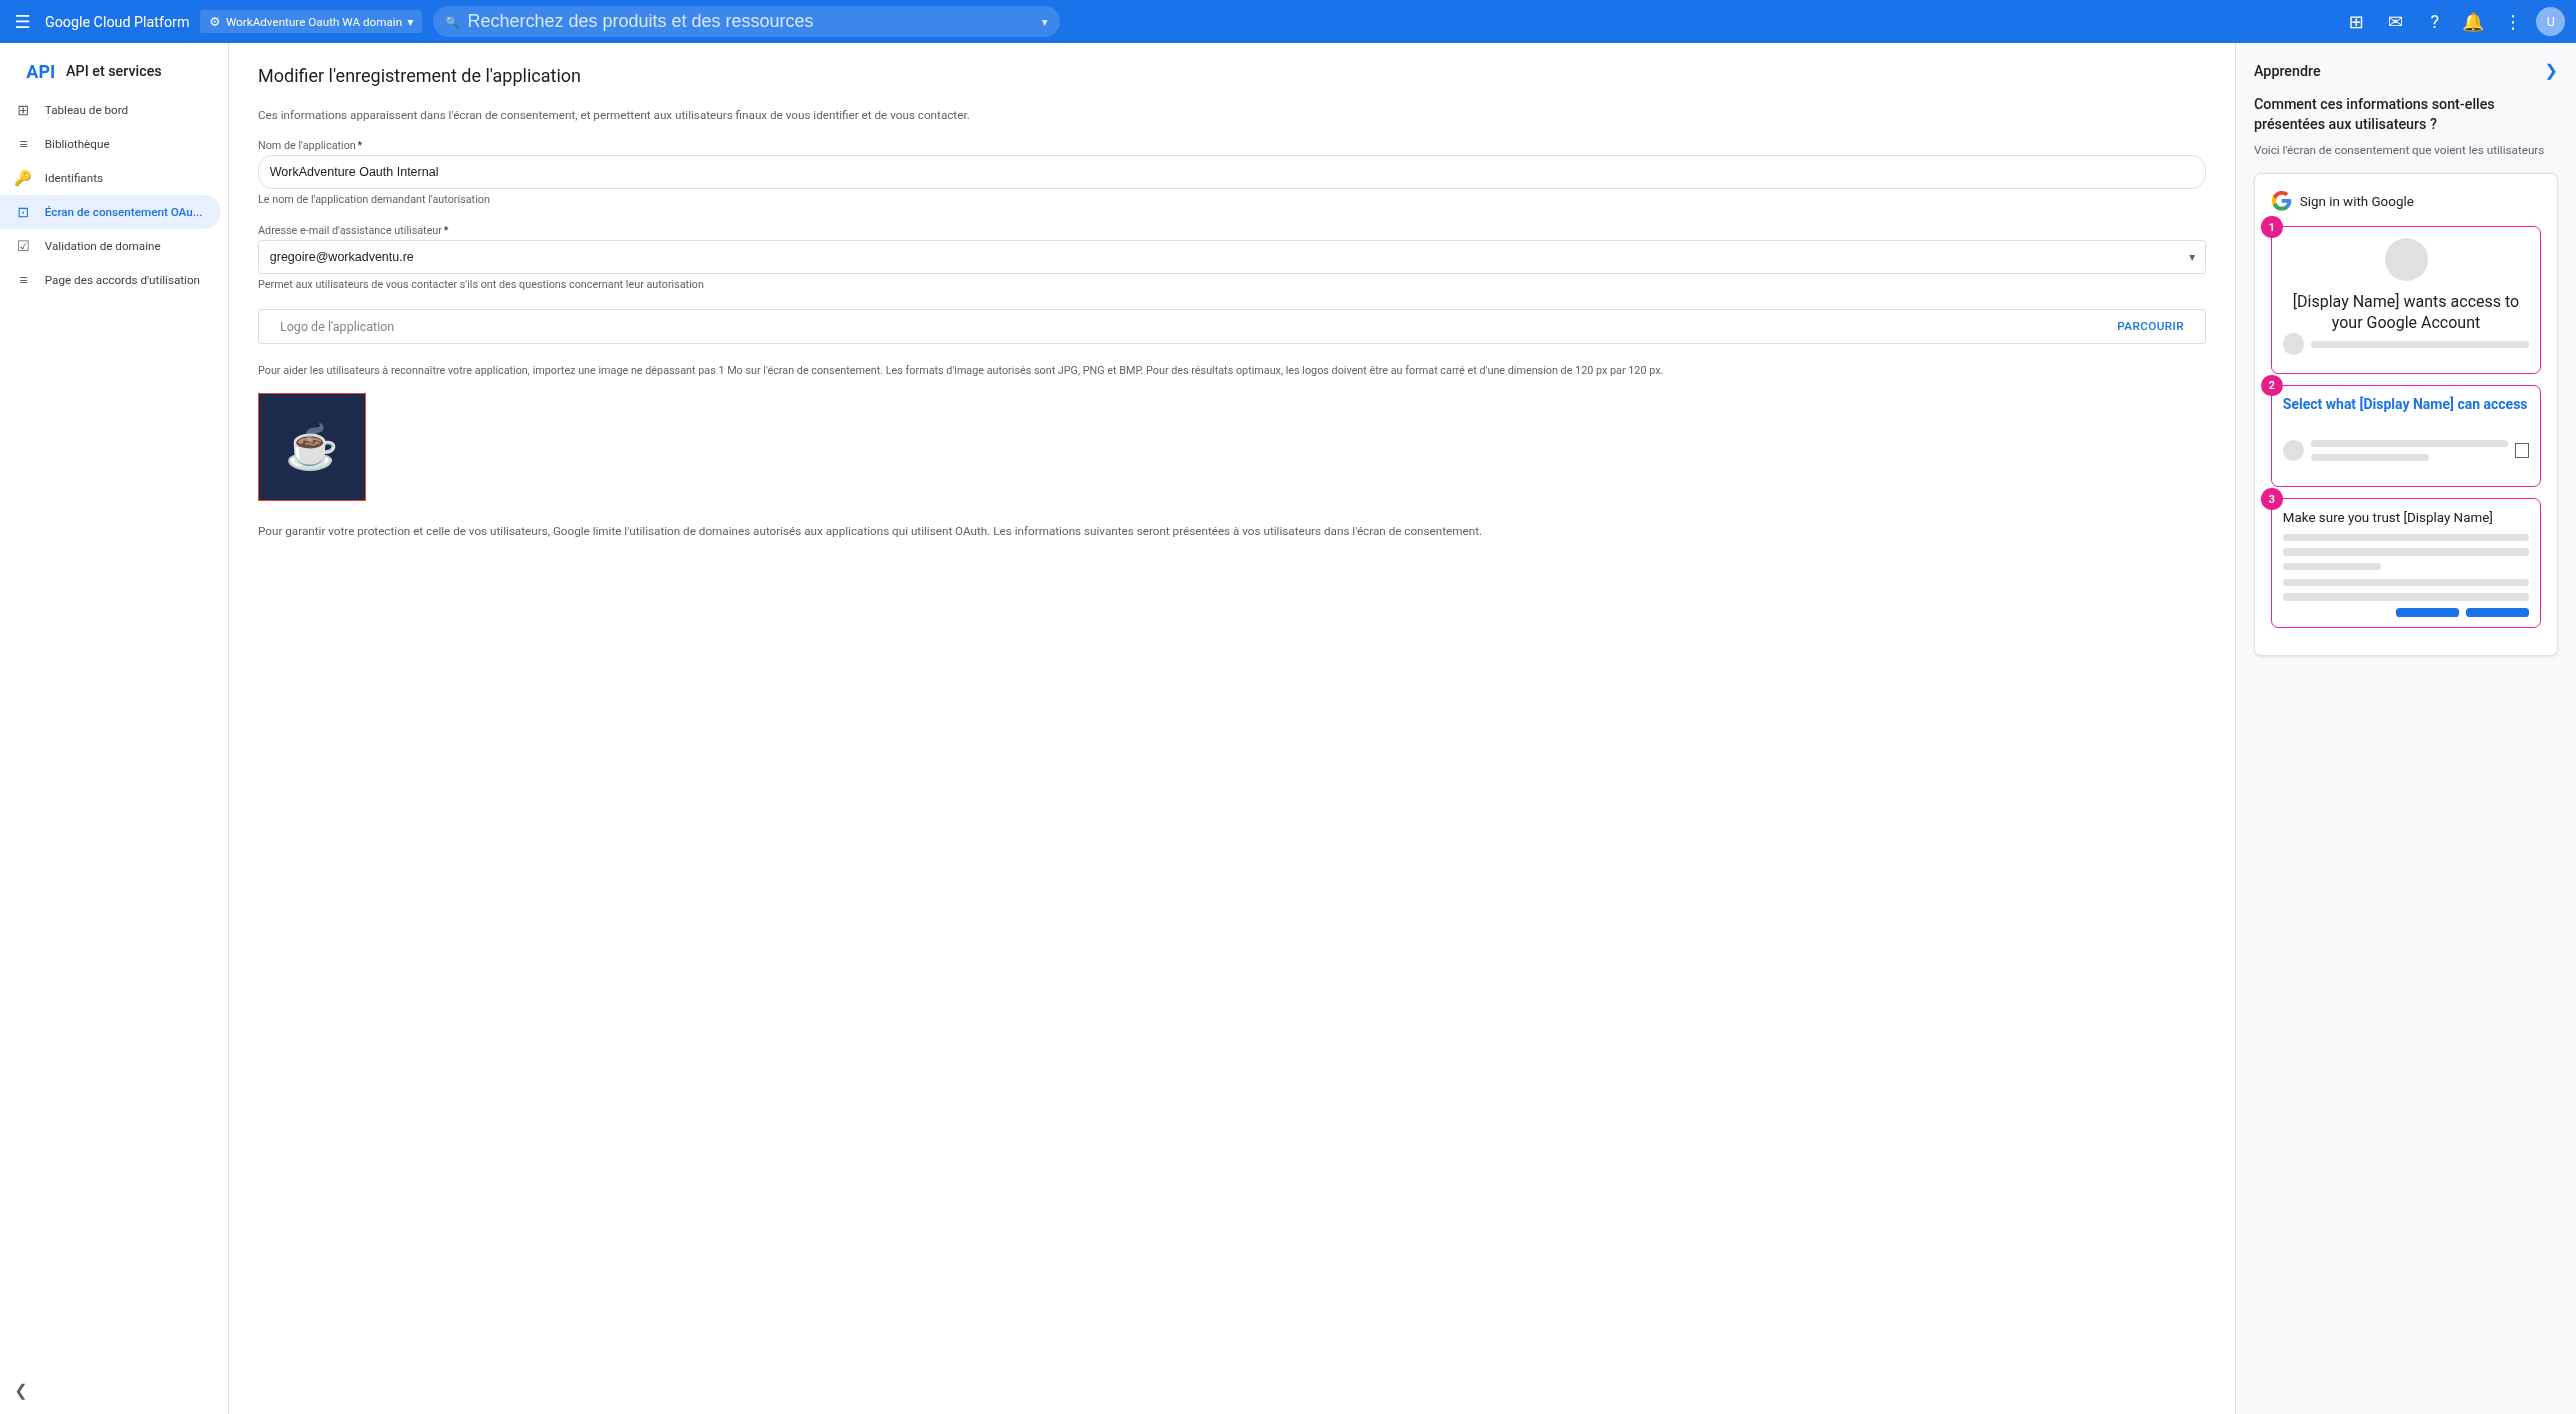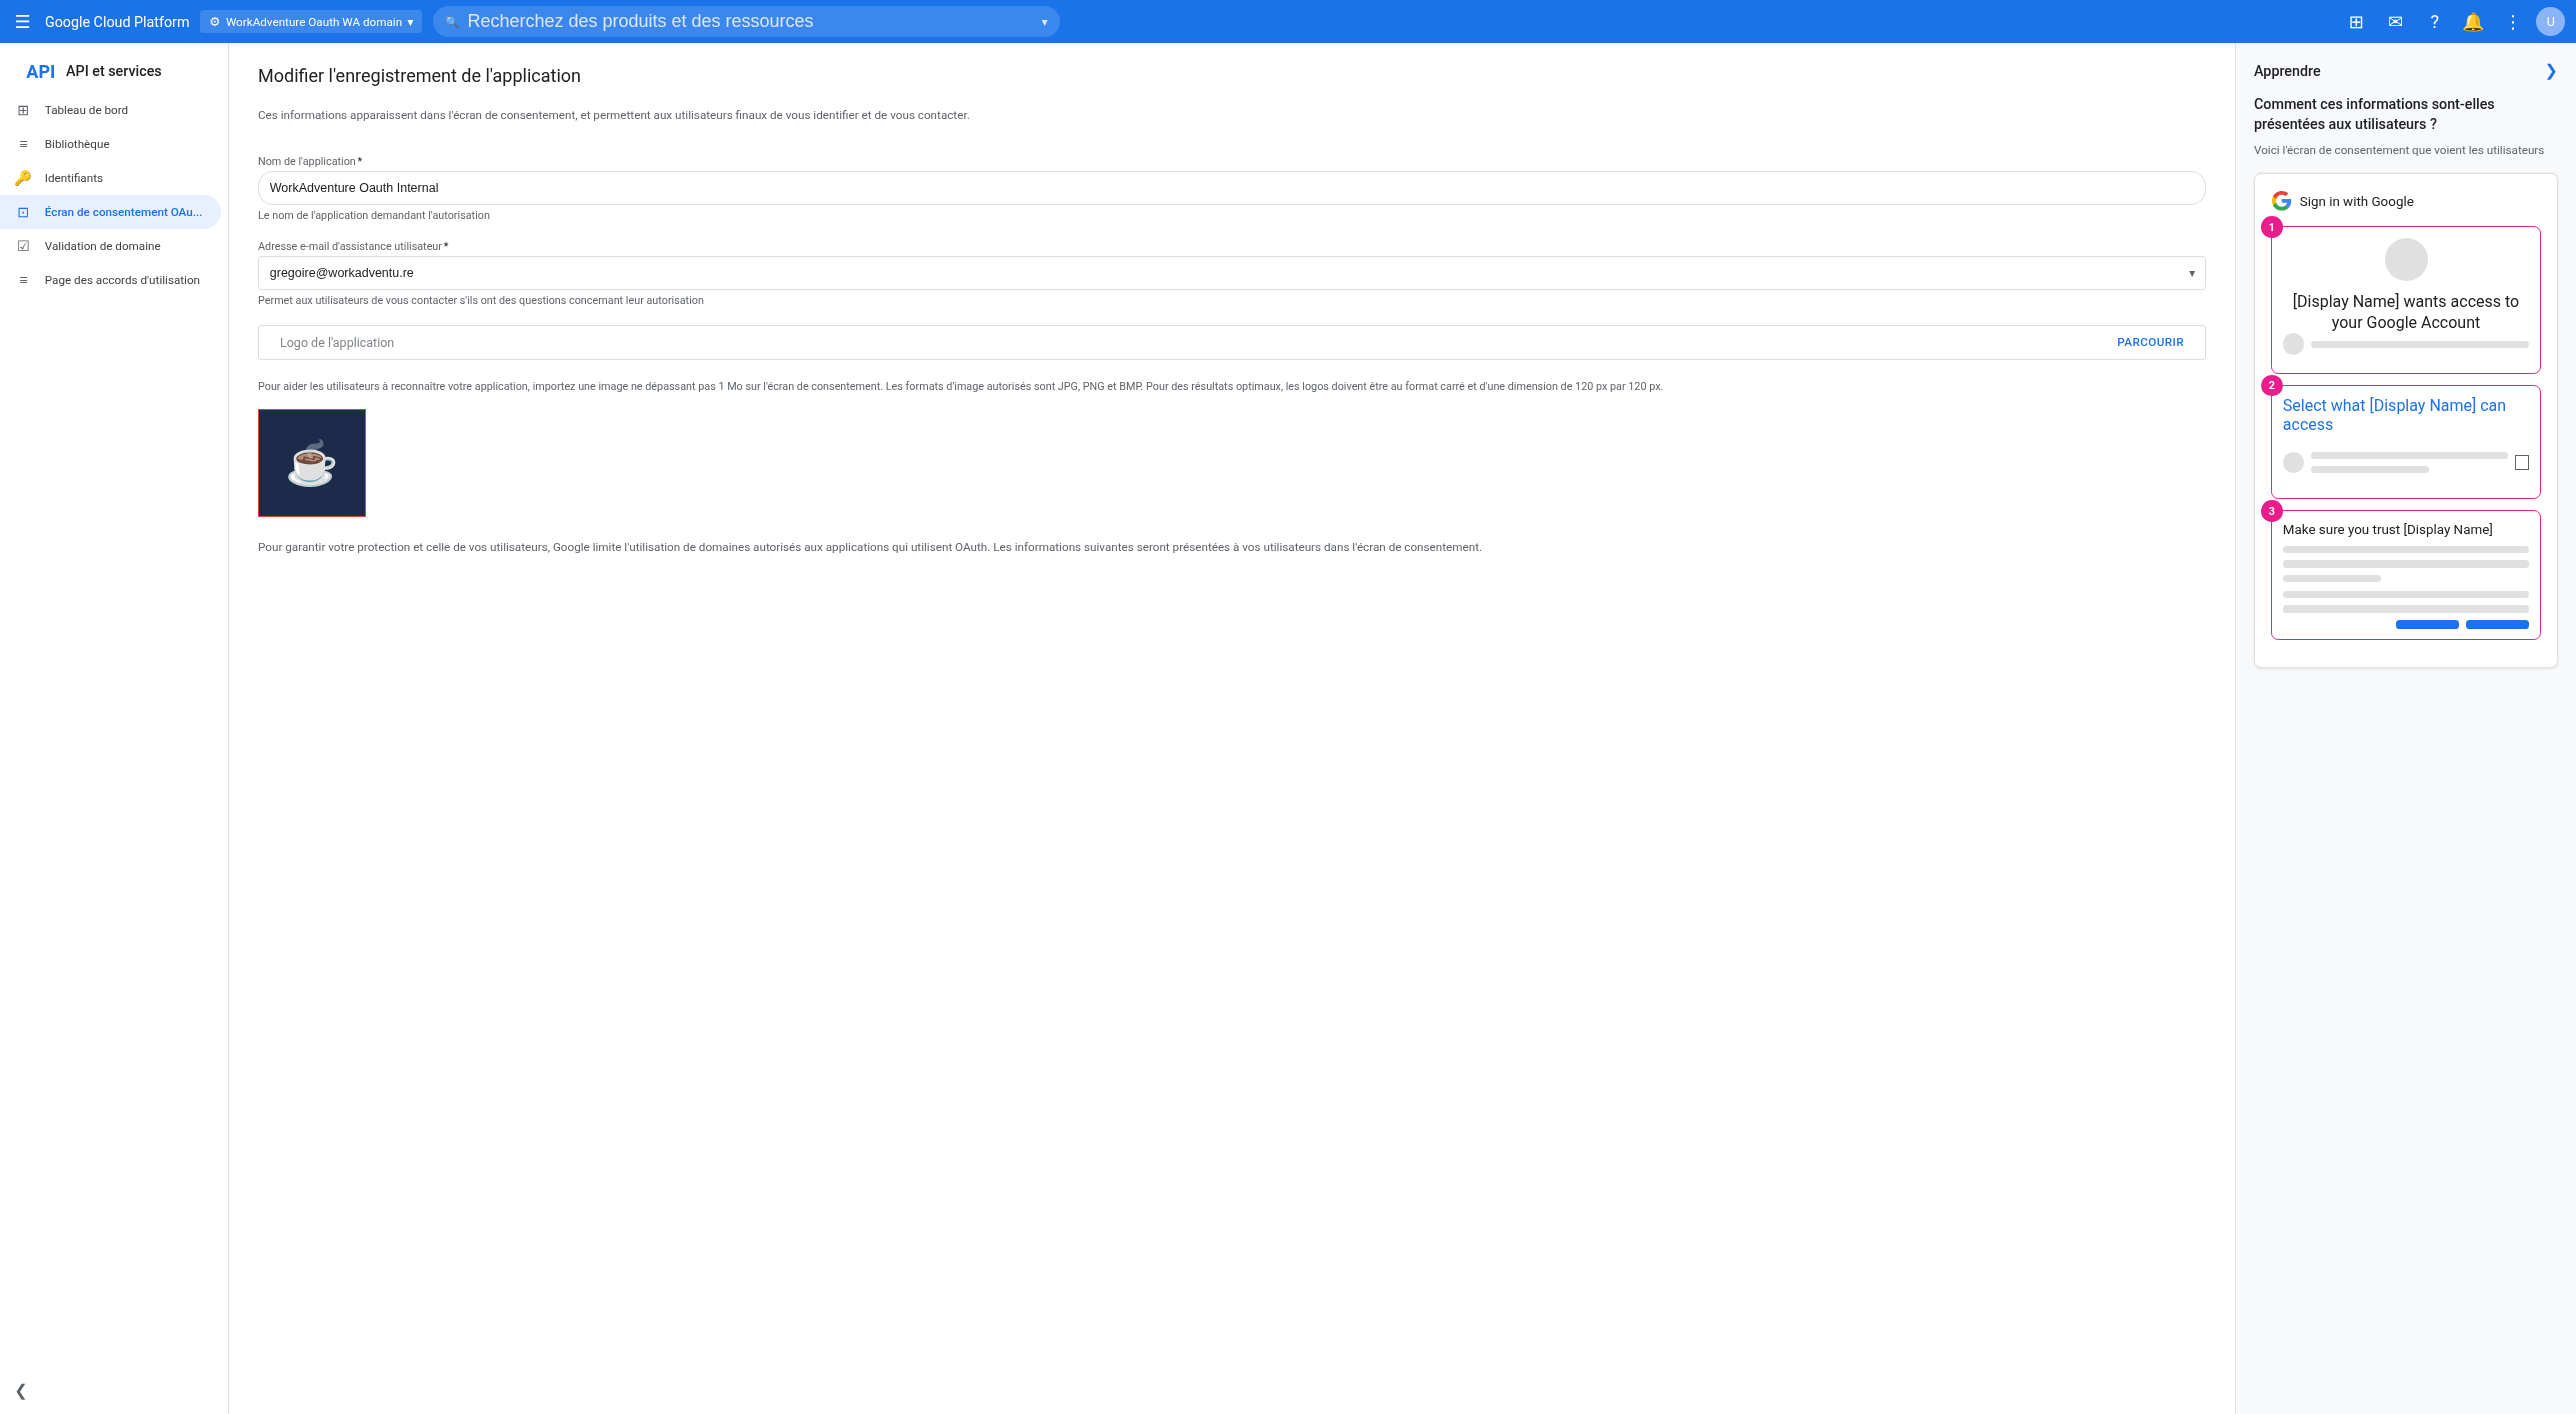--- a/index.html
+++ b/index.html
@@ -115,21 +115,21 @@
     }
     .section-title {
       font-size: 16px;
       font-weight: 500;
       color: #202124;
       margin-bottom: 7.2px;
     }
     .section-desc {
       font-size: 11.7px;
       color: #5f6368;
-      margin-bottom: 30px;
+      margin-bottom: 14px;
       line-height: 1.5;
     }
     .form-field { margin-bottom: 18px; }
     .form-field-label {
       font-size: 10.8px;
       color: #5f6368;
       margin-bottom: 3.6px;
       display: flex;
       align-items: center;
       gap: 1.8px;
@@ -330,23 +330,24 @@
       flex-shrink: 0;
     }
     .consent-lines-group { flex: 1; }
     .consent-checkbox {
       width: 14.3px;
       height: 14.3px;
       border: 1.8px solid #5f6368;
       flex-shrink: 0;
     }
     .consent-select-text {
-      font-size: 16px;
-      color: #202124;
-      margin-bottom: 10px;
+      font-size: 14px;
+      color: #202124;
+      margin-bottom: 20px;
+      font-weight: bold;
     }
     .consent-select-text span { color: #1a73e8; }
     .consent-trust-text {
       font-size: 13.4px;
       color: #202124;
       margin-bottom: 9px;
     }
     .consent-buttons {
       display: flex;
       gap: 7.2px;

